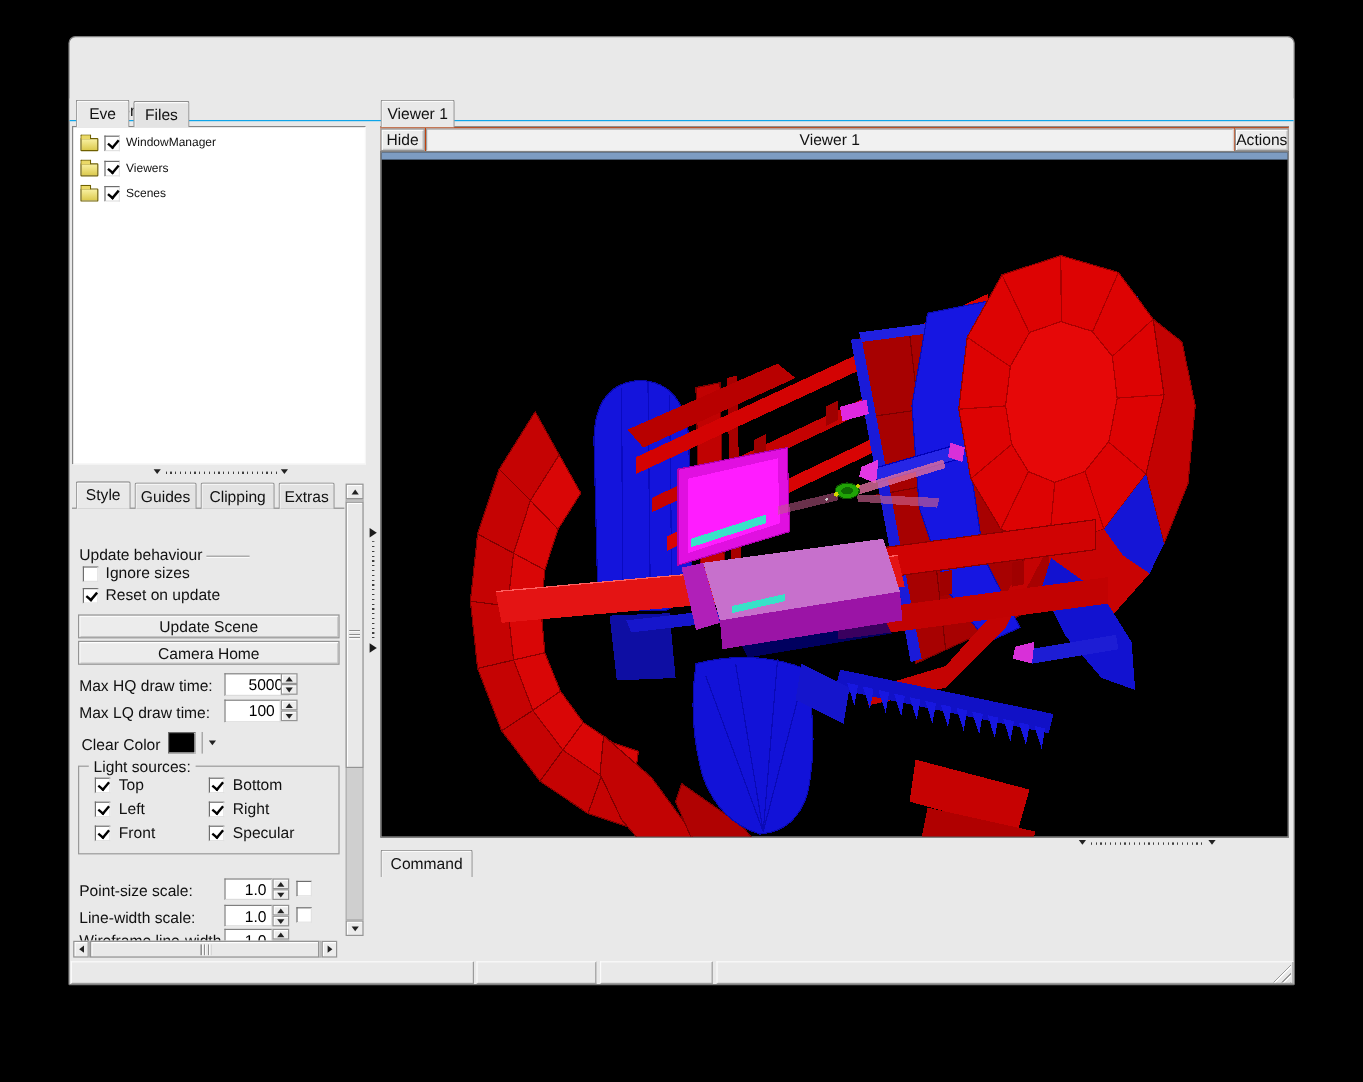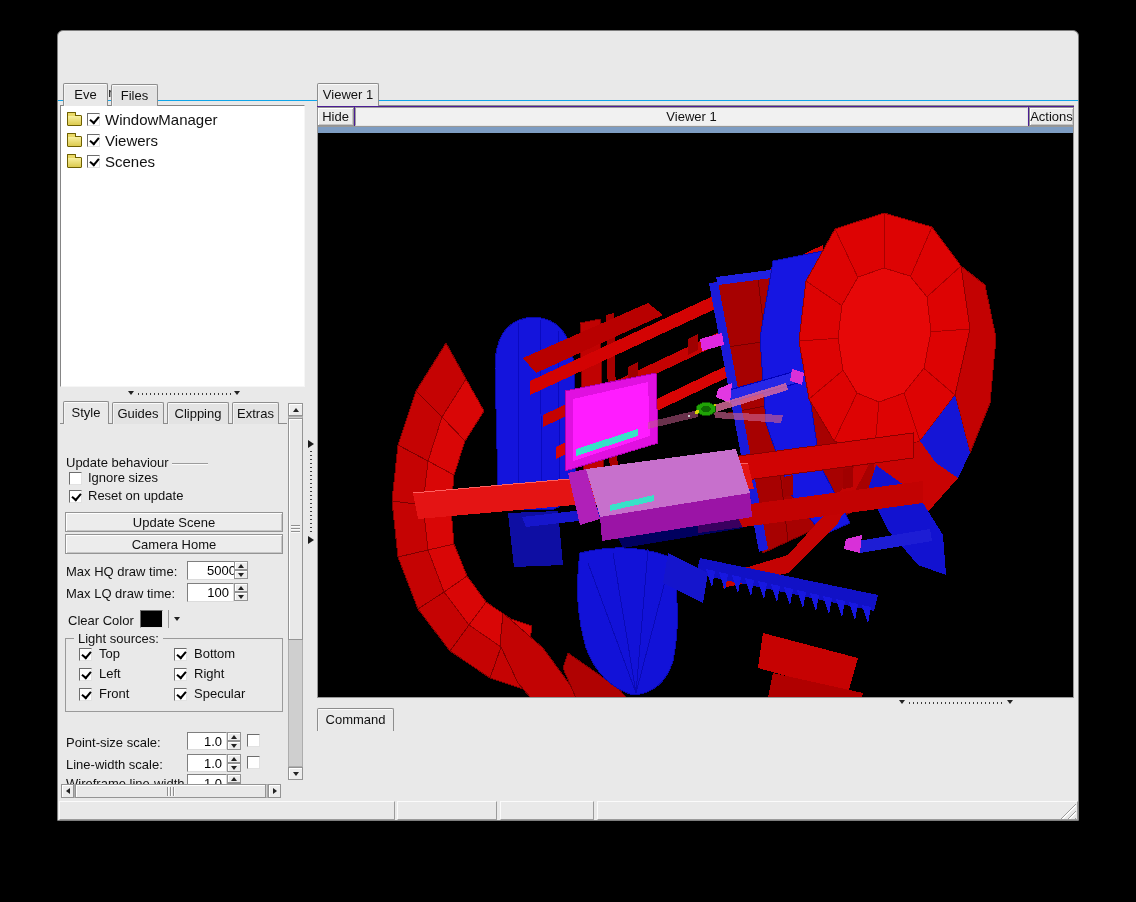--- a/index.html
+++ b/index.html
@@ -55,21 +55,21 @@
   .thumb{background:#e9e9e9;border:1px solid #949494;box-shadow:inset 1px 1px 0 #fff;}
   .grip-v{width:9px;height:8px;background:repeating-linear-gradient(180deg,#8f8f8f 0 1px,#fafafa 1px 2px,rgba(0,0,0,0) 2px 3px);}
   .grip-h{width:9px;height:9px;background:repeating-linear-gradient(90deg,#8f8f8f 0 1px,#fafafa 1px 2px,rgba(0,0,0,0) 2px 3px);}
   .groupbox{border:1px solid #9a9a9a;}
   .legend{position:absolute;top:-8px;left:8px;background:#e9e9e9;padding:0 4px;font-size:13px;color:#111;}
   .folder{position:relative;width:15px;height:11px;background:linear-gradient(#f8f0a0,#dcca4e);
     border:1px solid #6f6000;border-radius:1px;margin-top:3px;}
   .folder::before{content:"";position:absolute;top:-4px;left:-1px;width:7px;height:3px;
     background:#ead967;border:1px solid #6f6000;border-bottom:none;border-radius:1px 1px 0 0;}
   .treerow{position:absolute;left:6px;display:flex;align-items:center;gap:5px;height:20px;}
-  .treerow .label{font-size:15px;}
+  .treerow .label{font-size:10px;}
   .hline{height:1px;background:#9c9c9c;box-shadow:0 1px 0 #fbfbfb;}
   .statuscell{background:#e9e9e9;border:1px solid;border-color:#fbfbfb #9b9b9b #9b9b9b #fbfbfb;}
   .grip-corner{background:repeating-linear-gradient(135deg,transparent 0 3px,#9a9a9a 3px 4px,#fdfdfd 4px 5px);
     clip-path:polygon(100% 0,100% 100%,0 100%);}
   .titlefield{background:#f1f1f1;border:1px solid;border-color:#9e9e9e #e6e6e6 #e6e6e6 #9e9e9e;
     font-size:13px;text-align:center;line-height:18px;color:#111;}
   input.cmd{position:absolute;background:#fff;border:1px solid;border-color:#7f7f7f #dcdcdc #dcdcdc #7f7f7f;
     font-size:13px;padding:0 4px;outline:none;font-family:inherit;}
   textarea.out{position:absolute;background:#fff;border:1px solid;border-color:#7f7f7f #dcdcdc #dcdcdc #7f7f7f;
     resize:none;outline:none;font-size:13px;font-family:inherit;}
@@ -235,21 +235,21 @@
       </div>
 
   <div class="abs" style="left:249px;top:52px;width:8px;height:715px;">
     <div class="abs dots-v" style="left:3px;top:368px;height:84px;"></div>
     <span class="abs tri small rt" style="left:1px;top:357px;"></span>
     <span class="abs tri small rt" style="left:1px;top:453px;"></span>
   </div>
 
   <div class="abs tab" style="left:259px;top:52px;width:62px;height:23px;">Viewer 1</div>
 
-  <div class="abs" style="left:259px;top:74px;width:757px;height:21px;border-top:1px solid #8d8d8d;background:#4c1d95;">
+  <div class="abs" style="left:259px;top:74px;width:757px;height:21px;border-top:1px solid #8d8d8d;background:#c2410c;">
     <div class="abs btn" style="left:0px;top:1px;width:37px;height:19px;line-height:18px;">Hide</div>
     <div class="abs titlefield" style="left:38px;top:1px;width:673px;height:19px;">Viewer 1</div>
     <div class="abs btn" style="left:712px;top:1px;width:45px;height:19px;line-height:18px;">Actions</div>
   </div>
 
   <div class="abs glframe" style="left:259px;top:95px;width:757px;height:572px;">
     <div class="abs glstrip"></div>
     <svg class="abs" style="left:0;top:6px;" width="755" height="564" viewBox="0 0 755 564" preserveAspectRatio="none" shape-rendering="crispEdges">
       <g>
         <polygon points="128,210 98,258 80,312 74,368 80,424 100,476 132,518 172,545 205,556 210,523 183,514 151,492 126,459 110,417 105,372 110,328 124,284 148,246" fill="#c50303" stroke="#7e0000"></polygon>

